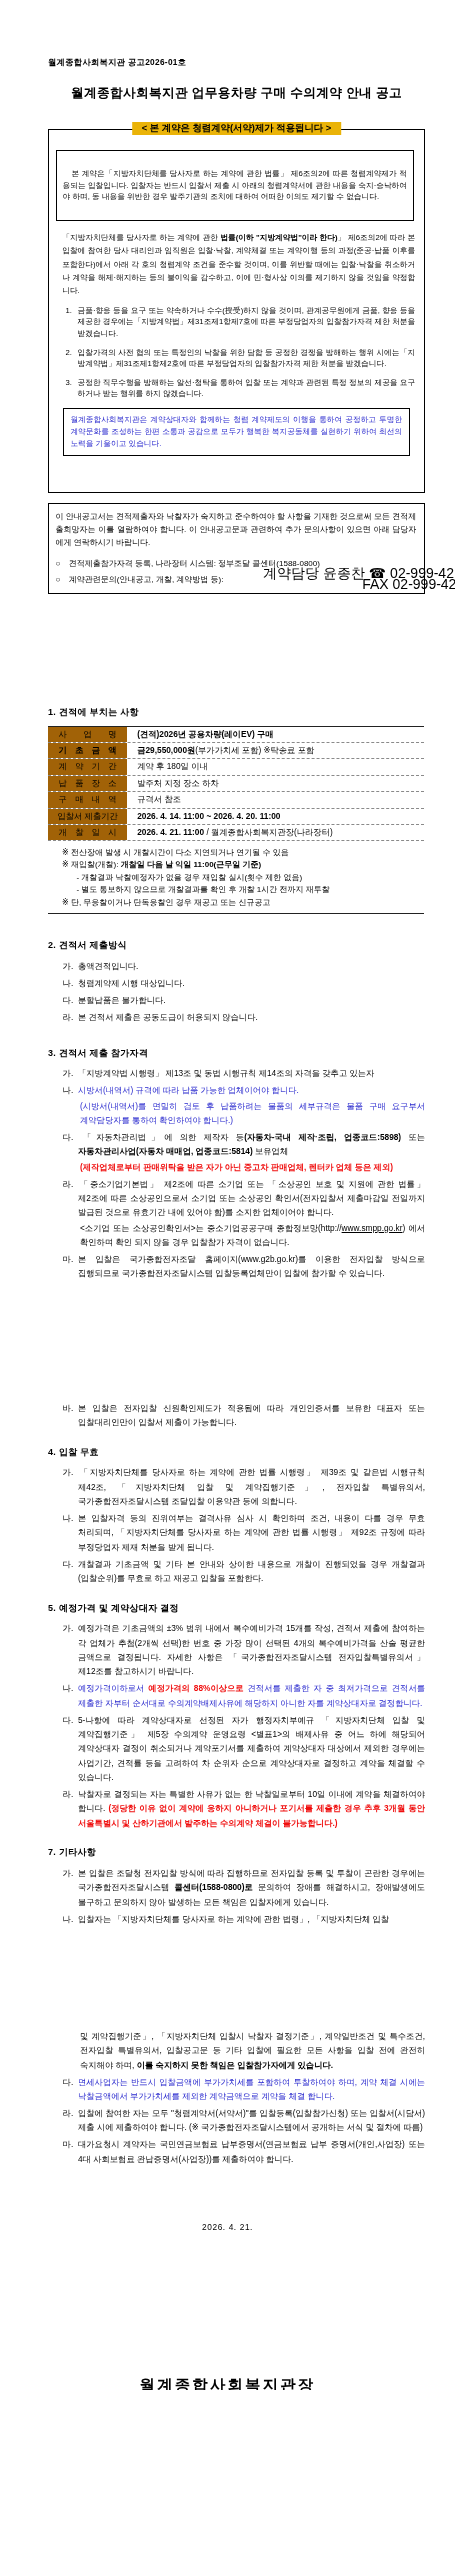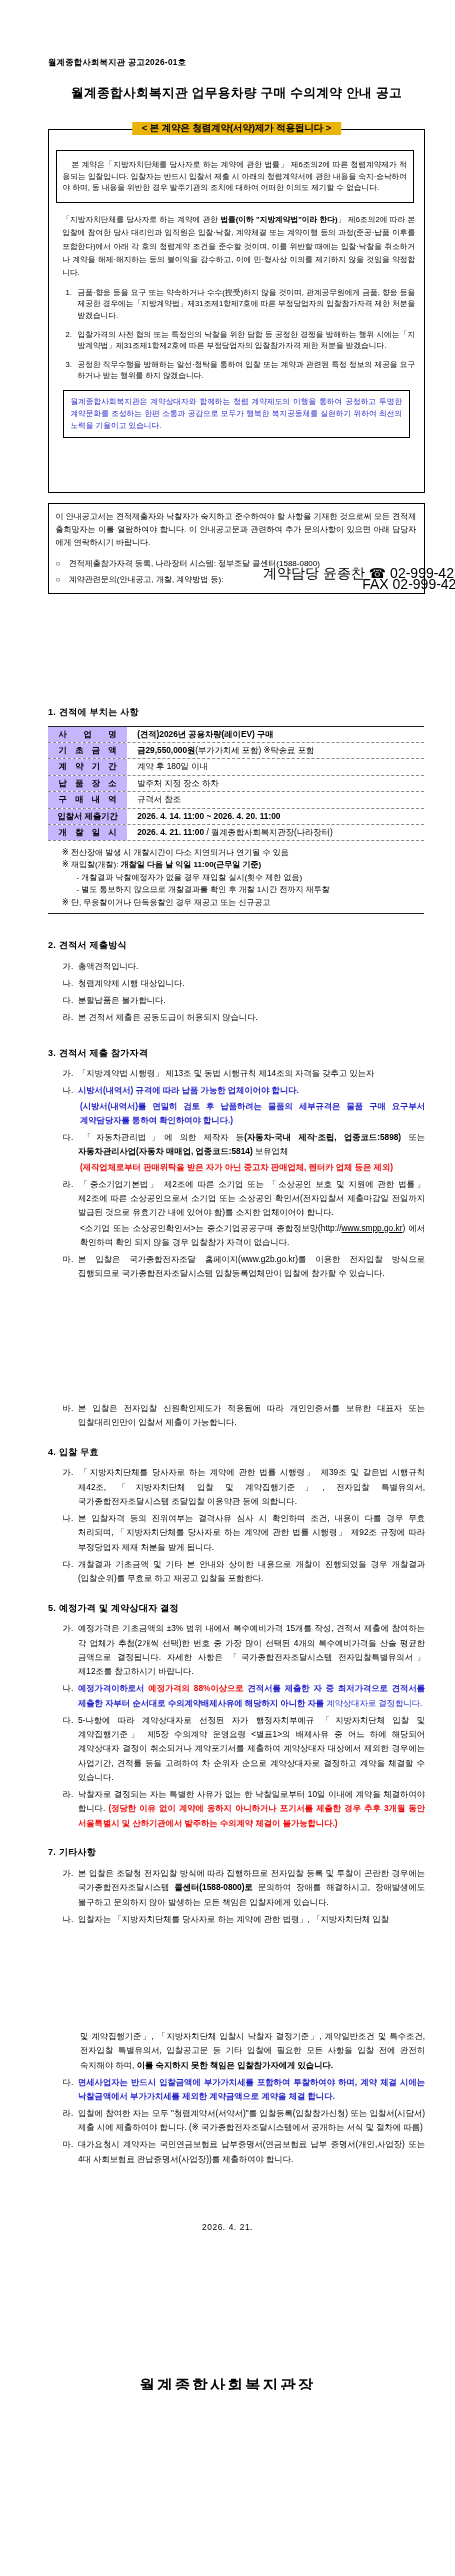--- a/index.html
+++ b/index.html
@@ -9,40 +9,40 @@
     background:#fff;
     font-family:"Liberation Sans","DejaVu Sans",sans-serif;
     color:#000;
     overflow:hidden;
     box-sizing:border-box;
     padding:57px 30px 0 48px;
   }
   .content{width:377px;}
   .b{font-weight:bold;}
   .blue{color:#2727cd;}
-  .bb{color:#2727cd;font-weight:bold;}
+  .bb{color:#2727cd;font-weight:normal;}
   .rb{color:#f00f0f;font-weight:bold;}
   .u{text-decoration:underline;}
   p{margin:0;}
 
   .notice-no{font-size:8.3px;font-weight:600;letter-spacing:0.3px;}
   .doc-title{margin-top:16.5px;text-align:center;font-size:12.7px;font-weight:900;letter-spacing:0.3px;}
 
   
   .pledge-box{
     position:relative;margin-top:27.5px;border:1.1px solid #000;height:364px;
     box-sizing:border-box;
   }
   .pledge-banner{
     position:absolute;top:-7.7px;left:50%;transform:translateX(-50%);
     background:#eab308;padding:0 10px;font-size:9.4px;font-weight:700;white-space:nowrap;
   }
   .pledge-banner::before,.pledge-banner::after{content:"";}
   .pledge-intro{
-    margin:20px 10px 0 6.6px;border:1.1px solid #000;padding:8px 6px;
+    margin:20px 10px 0 6.6px;border:1.1px solid #000;padding:17px 6px;
     font-size:7.7px;line-height:11.6px;text-align:justify;text-indent:8.8px;
   }
   .pledge-preamble{
     margin:10.5px 8.8px 0 13.2px;font-size:7.7px;line-height:13.2px;text-align:justify;
   }
   .pledge-items{margin:7.7px 8.8px 0 16.5px;}
   .pledge-item{
     font-size:7.7px;line-height:11.3px;text-align:justify;
     padding-left:12px;text-indent:-12px;margin-top:7.7px;
   }
@@ -74,22 +74,22 @@
     font-size:8.3px;line-height:14.3px;text-align:justify;
     padding-left:30px;text-indent:-15.4px;margin-top:2.8px;word-break:keep-all;
   }
   .item .no{display:inline-block;width:15.4px;text-indent:0;}
   .subline{font-size:8.3px;line-height:14.3px;text-align:justify;padding-left:32px;margin-top:1.1px;word-break:keep-all;}
 
   
   .qtable{margin-top:6.6px;border-top:1.7px solid #222;width:376px;}
   .trow{display:flex;border-bottom:0.6px dashed #8a8a8a;align-items:stretch;}
   .tlabel{
-    width:66px;min-width:66px;background:#c4b5fd;
-    font-size:8.3px;line-height:15.4px;padding:0 6.6px;text-align:center;white-space:nowrap;font-weight:bold;
+    width:66px;min-width:66px;background:#a16207;
+    font-size:8.3px;line-height:15.4px;padding:0 6.6px;text-align:center;white-space:nowrap;
   }
   .tval{font-size:8.3px;line-height:15.4px;padding-left:10px;flex:1;white-space:nowrap;}
   .tnotes{margin-top:5.5px;}
   .note{font-size:8px;line-height:12.4px;padding-left:25px;text-indent:-11px;word-break:keep-all;}
   .note.dash{padding-left:35px;text-indent:-6.6px;}
   .table-bottom-rule{border-top:1.4px solid #222;margin-top:4.4px;width:376px;}
 
   .spacer-pagebreak-1{height:117px;}
   .spacer-pagebreak-2{height:102px;}
   .mt30{margin-top:16.5px;}

